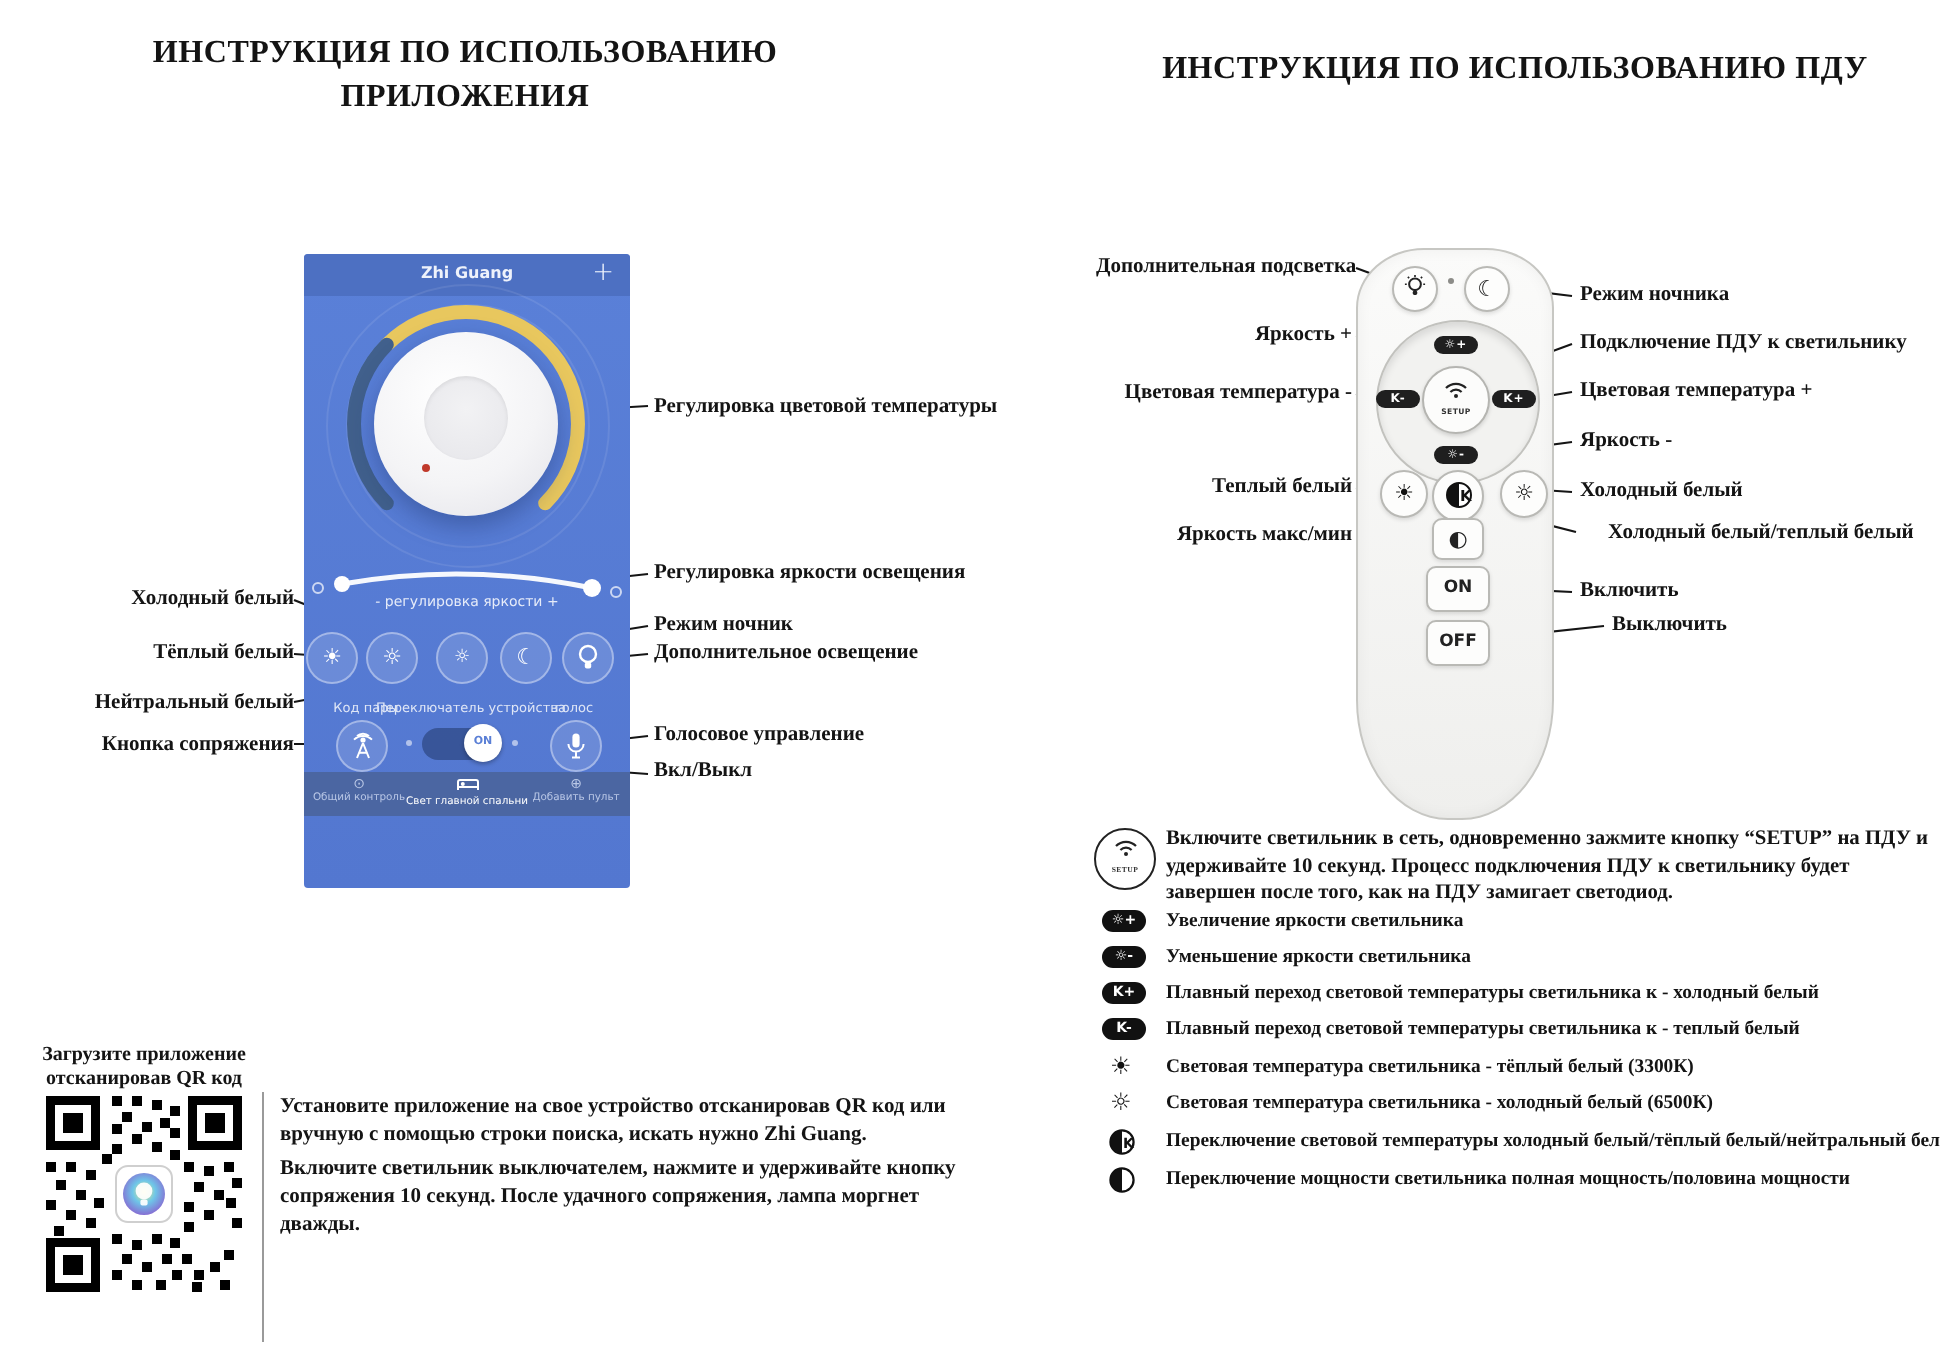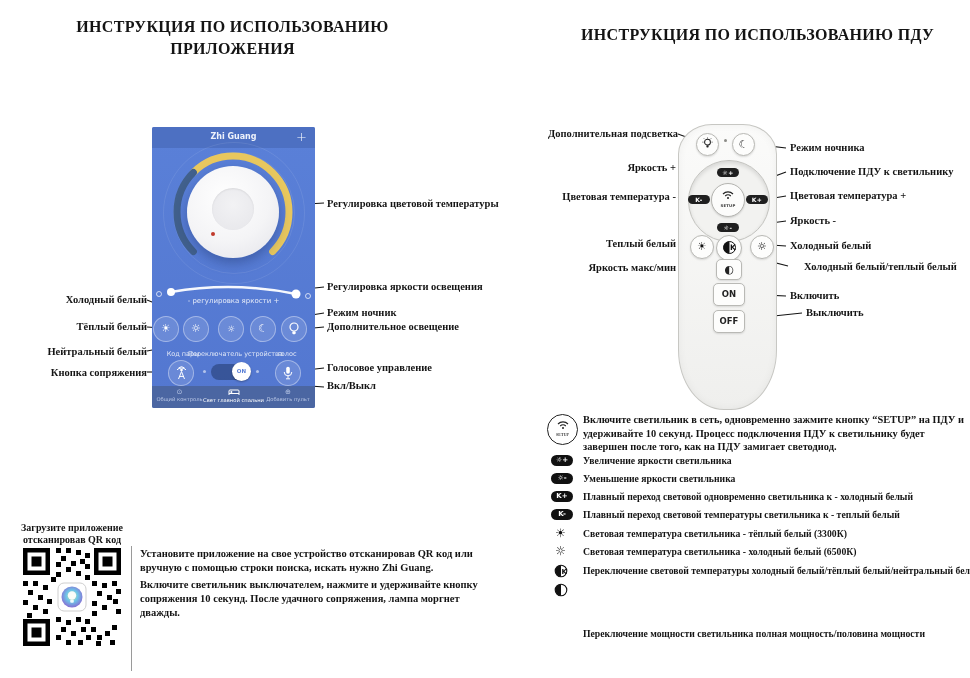--- a/index.html
+++ b/index.html
@@ -5,21 +5,21 @@
   html,body{margin:0;padding:0;background:#fff;}
   #canvas{position:relative;width:970px;height:678px;background:#fff;overflow:hidden;
           font-family:"Liberation Serif","DejaVu Serif",serif;color:#141414;}
   .abs{position:absolute;}
   .title{font-weight:bold;font-size:16px;text-align:center;letter-spacing:.3px;line-height:22px;}
   .callout{font-weight:bold;font-size:10.5px;white-space:nowrap;}
   .callout.r{text-align:right;}
   .lines{position:absolute;left:0;top:0;pointer-events:none;}
   .lines line{stroke:#151515;stroke-width:1.1;}
   
-  #app{left:152px;top:127px;width:163px;height:281px;background:linear-gradient(#5a80d8,#5377d0);
+  #app{left:152px;top:127px;width:163px;height:317px;background:linear-gradient(#5a80d8,#5377d0);
        overflow:hidden;font-family:"DejaVu Sans","Liberation Sans",sans-serif;border-radius:2px;}
   #app-header{left:0;top:0;width:163px;height:21px;background:#4d70c2;}
   #app-title{width:100%;text-align:center;top:5px;font-size:8px;color:#eef2fb;font-weight:bold;}
   #app-add{right:8px;top:2px;font-size:13px;color:#f0f4fd;font-weight:300;}
   .ring{border-radius:50%;border:1px solid rgba(255,255,255,.09);}
   #knob{left:35px;top:39px;width:92px;height:92px;border-radius:50%;
         background:radial-gradient(circle at 42% 35%,#ffffff 0%,#f4f4f6 55%,#e2e2e8 100%);
         box-shadow:0 5px 12px rgba(20,40,90,.35);}
   #knob-inner{left:25px;top:22px;width:42px;height:42px;border-radius:50%;
         background:radial-gradient(circle at 50% 40%,#f2f2f4,#e6e6ea);
@@ -362,21 +362,21 @@
   <div class="abs" style="left:551px;top:455px;">
     <span class="abs legend-pill" style="left:0;top:0;">☼+</span>
     <span class="abs legend-text" style="left:32px;top:0;">Увеличение яркости светильника</span>
   </div>
   <div class="abs" style="left:551px;top:473px;">
     <span class="abs legend-pill" style="left:0;top:0;">☼-</span>
     <span class="abs legend-text" style="left:32px;top:0;">Уменьшение яркости светильника</span>
   </div>
   <div class="abs" style="left:551px;top:491px;">
     <span class="abs legend-pill" style="left:0;top:0;">K+</span>
-    <span class="abs legend-text" style="left:32px;top:0;">Плавный переход световой одновременно светильника к - холодный белый</span>
+    <span class="abs legend-text" style="left:32px;top:0;">Плавный переход световой температуры светильника к - холодный белый</span>
   </div>
   <div class="abs" style="left:551px;top:509px;">
     <span class="abs legend-pill" style="left:0;top:0;">K-</span>
     <span class="abs legend-text" style="left:32px;top:0;">Плавный переход световой температуры светильника к - теплый белый</span>
   </div>
   <div class="abs" style="left:551px;top:527px;">
     <span class="abs sun-glyph" style="left:4px;top:-1px;">☀</span>
     <span class="abs legend-text" style="left:32px;top:1px;">Световая температура светильника - тёплый белый (3300К)</span>
   </div>
   <div class="abs" style="left:551px;top:545px;">
@@ -389,16 +389,16 @@
       <path d="M7.5,1.3 A6.2,6.2 0 0 0 7.5,13.7 Z" fill="#111"></path>
       <text x="8" y="10.6" font-size="7.5" font-weight="bold" fill="#111" font-family="DejaVu Sans">K</text>
     </svg>
     <span class="abs legend-text" style="left:32px;top:1px;">Переключение световой температуры холодный белый/тёплый белый/нейтральный белый</span>
   </div>
   <div class="abs" style="left:551px;top:583px;">
     <svg class="abs" style="left:3px;top:0;" width="14" height="14" viewBox="0 0 15 15">
       <circle cx="7.5" cy="7.5" r="6.2" fill="#fff" stroke="#111" stroke-width="1.2"></circle>
       <path d="M7.5,1.3 A6.2,6.2 0 0 0 7.5,13.7 Z" fill="#111"></path>
     </svg>
-    <span class="abs legend-text" style="left:32px;top:1px;margin-top:44px;">Переключение мощности светильника полная мощность/половина мощности</span>
+    <span class="abs legend-text" style="left:32px;top:1px;">Переключение мощности светильника полная мощность/половина мощности</span>
   </div>
 
 </div>
 
 </body></html>

